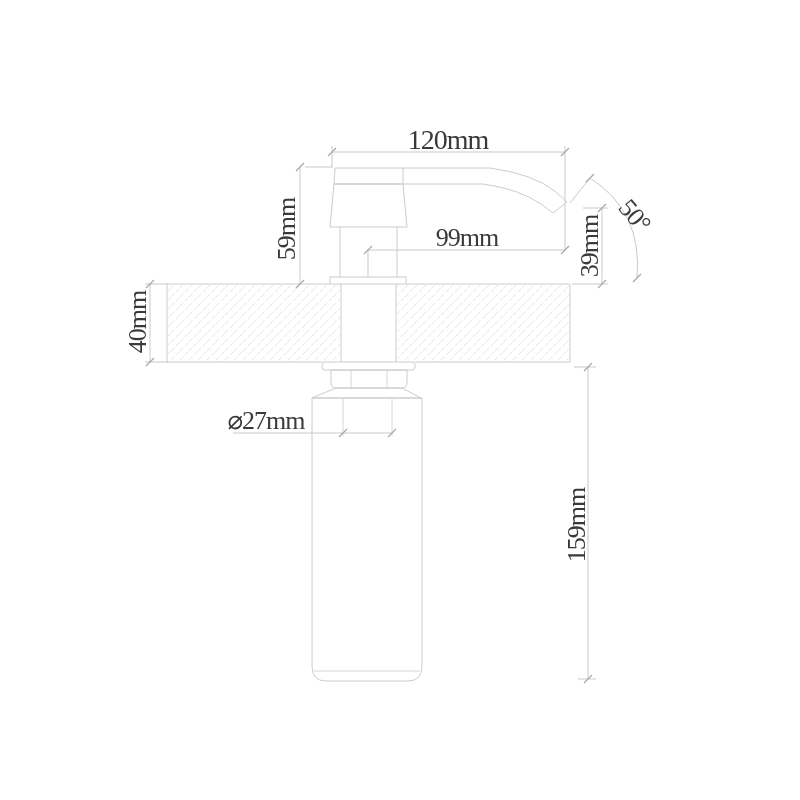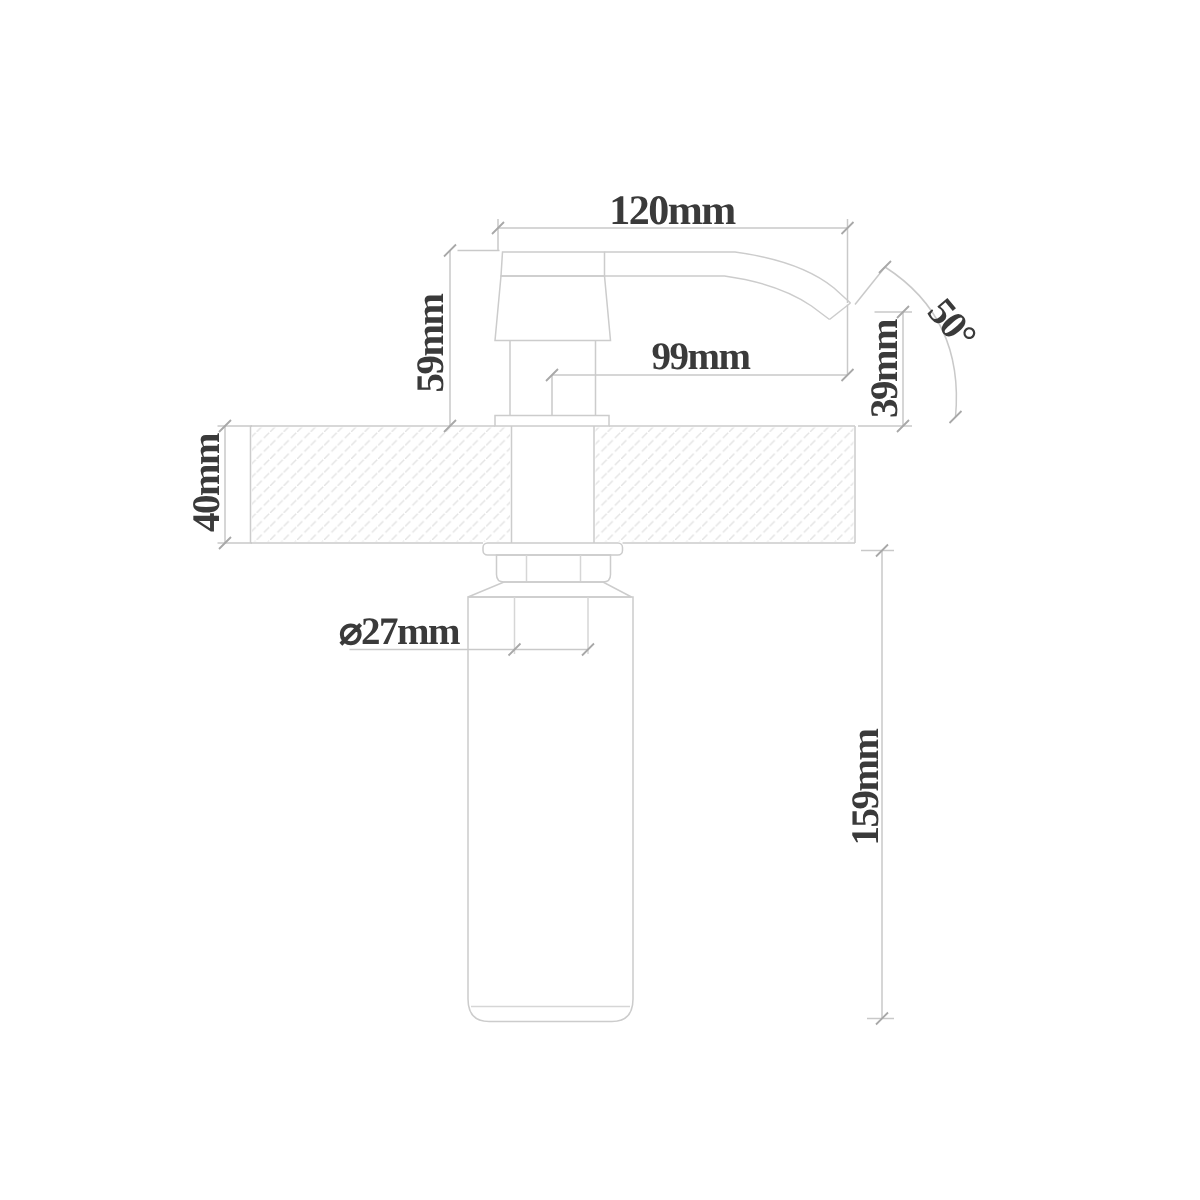--- a/index.html
+++ b/index.html
@@ -2,21 +2,20 @@
 <html><head>
 <meta charset="utf-8">
 <style>
   html,body{margin:0;padding:0;background:#ffffff;}
   .canvas{
     position:relative;
     width:800px;height:800px;
     background:#ffffff;
     font-family:"Liberation Serif","DejaVu Serif",serif;
     overflow:hidden;
-    font-weight:bold;
   }
   svg{display:block;}
   .obj{stroke:#cccccc;stroke-width:1;fill:none;}
   .obj-thin{stroke:#d6d6d6;stroke-width:1;fill:none;}
   .dim{stroke:#c9c9c9;stroke-width:1;fill:none;}
   .tick{stroke:#a8a8a8;stroke-width:1.2;fill:none;}
   .hatchrect{stroke:none;}
   text{
     fill:#3a3a3a;
     font-family:"Liberation Serif","DejaVu Serif",serif;

